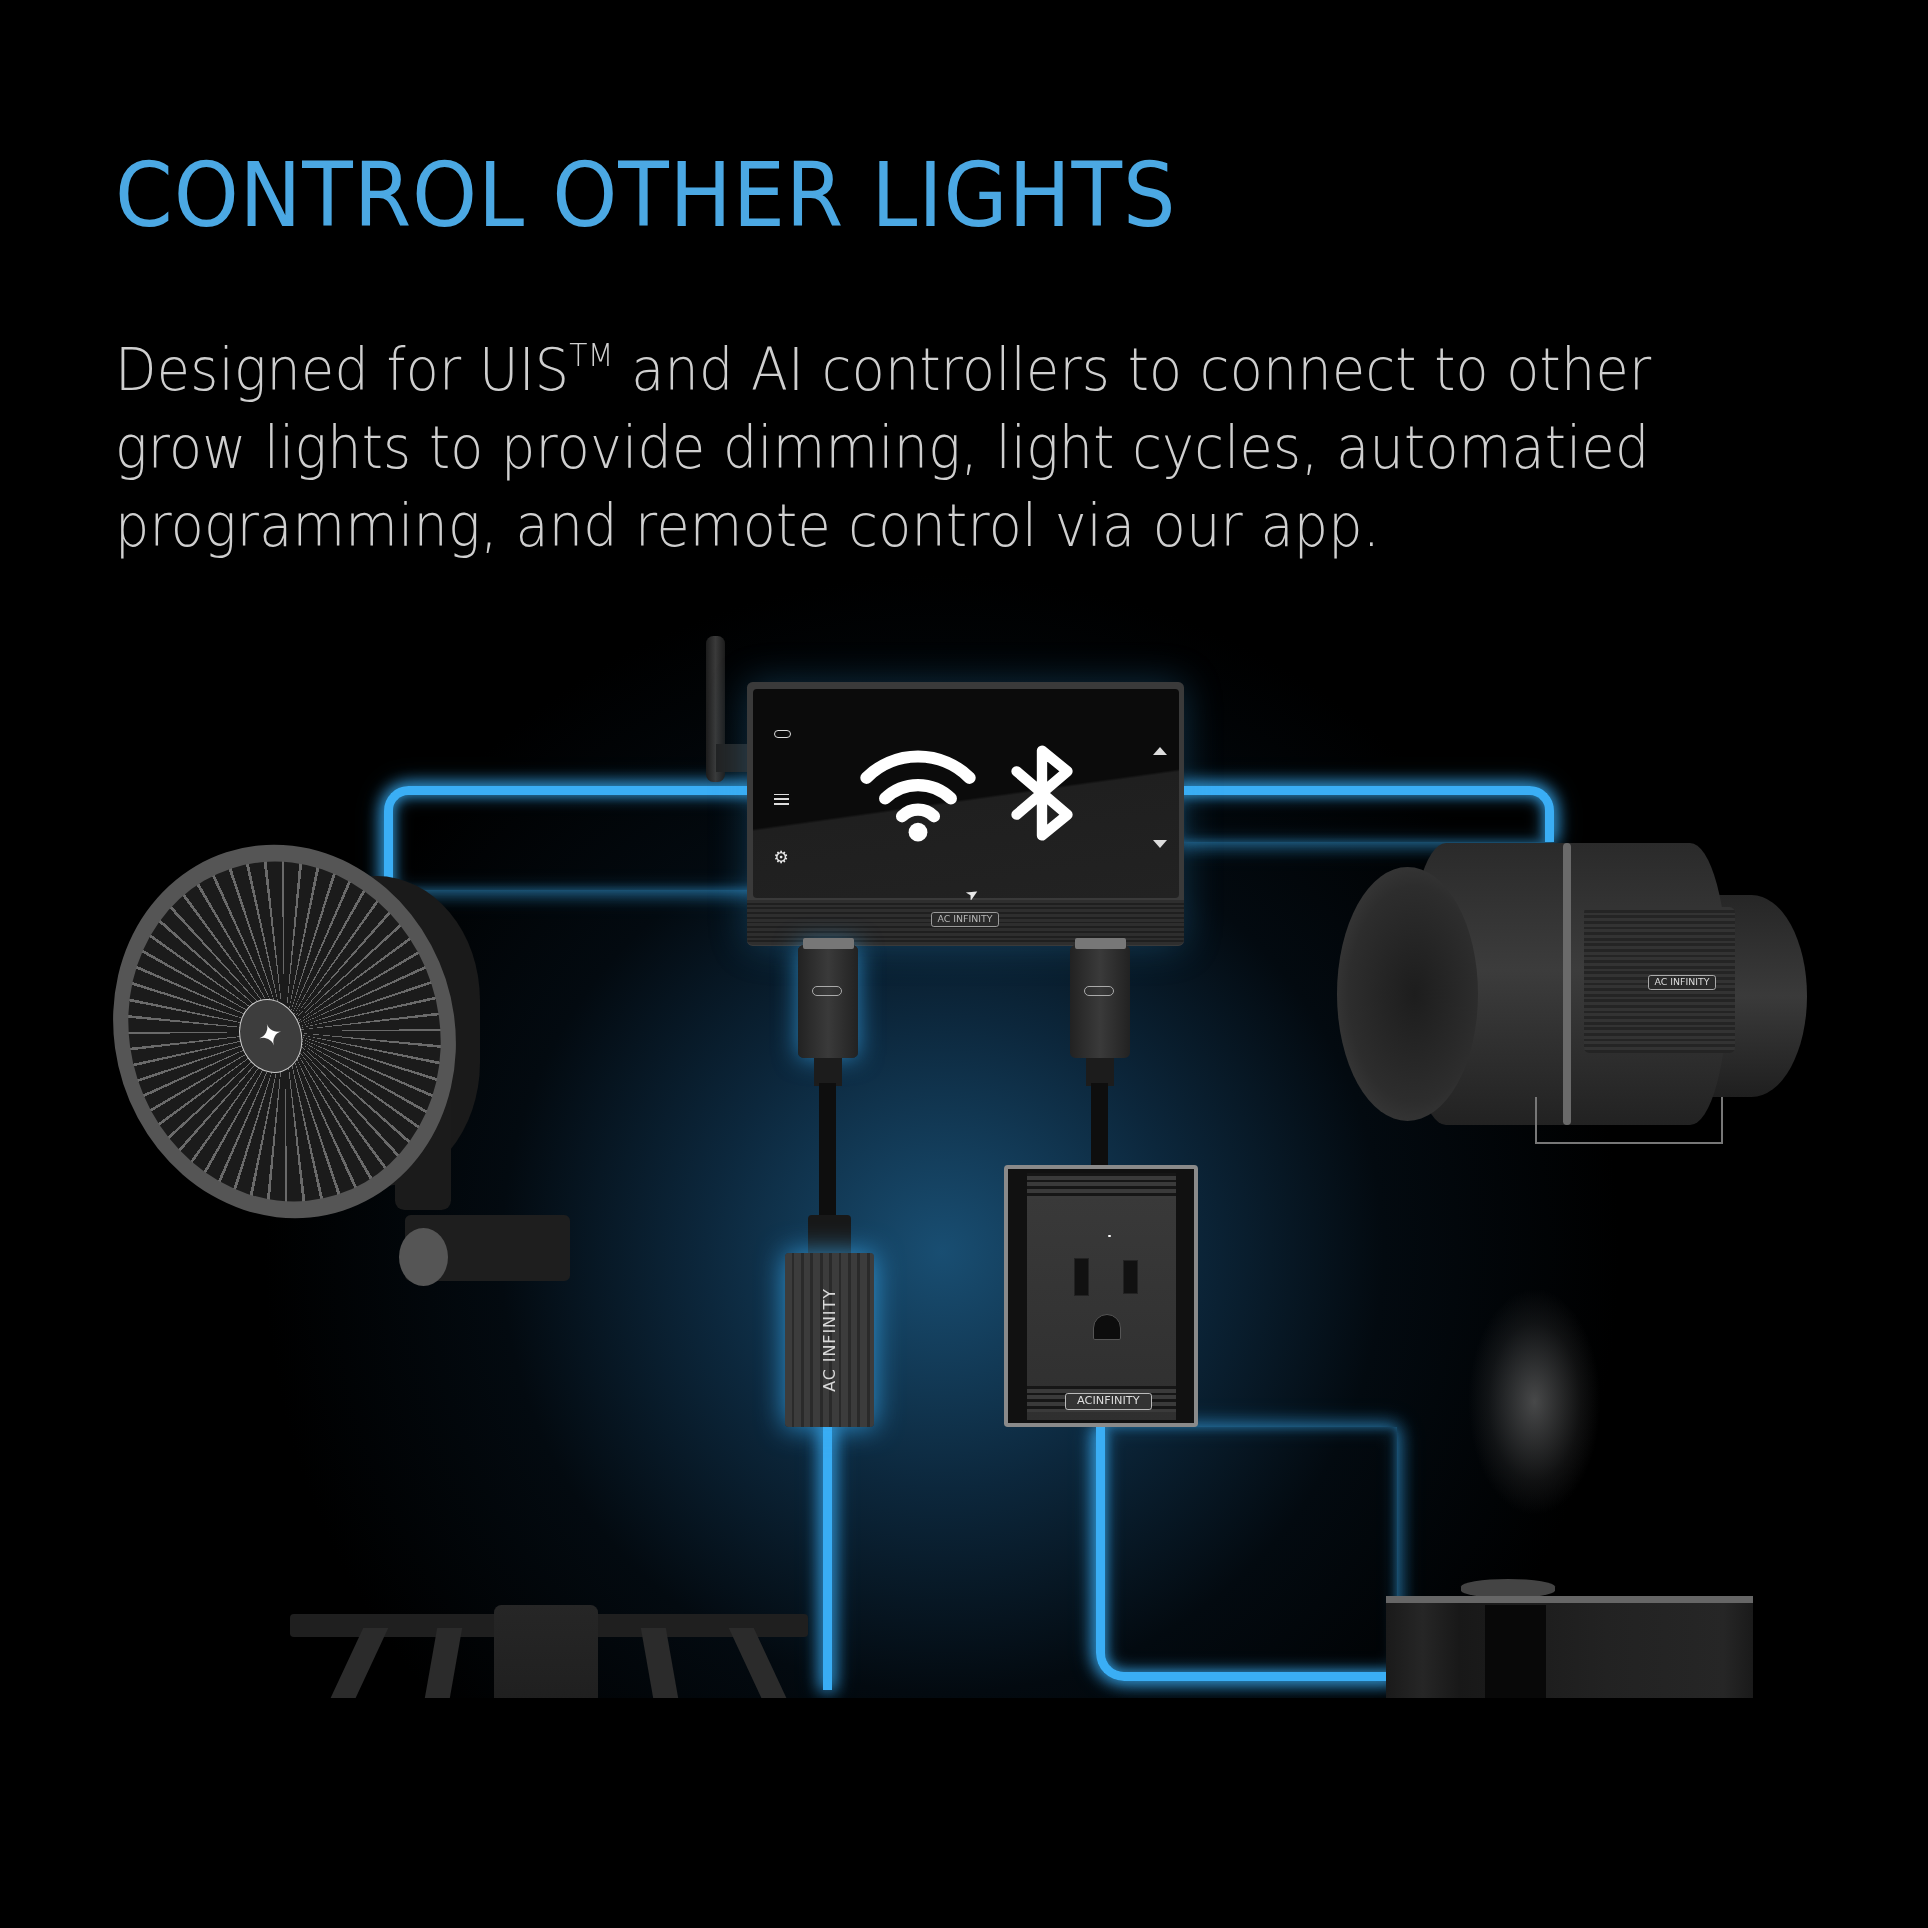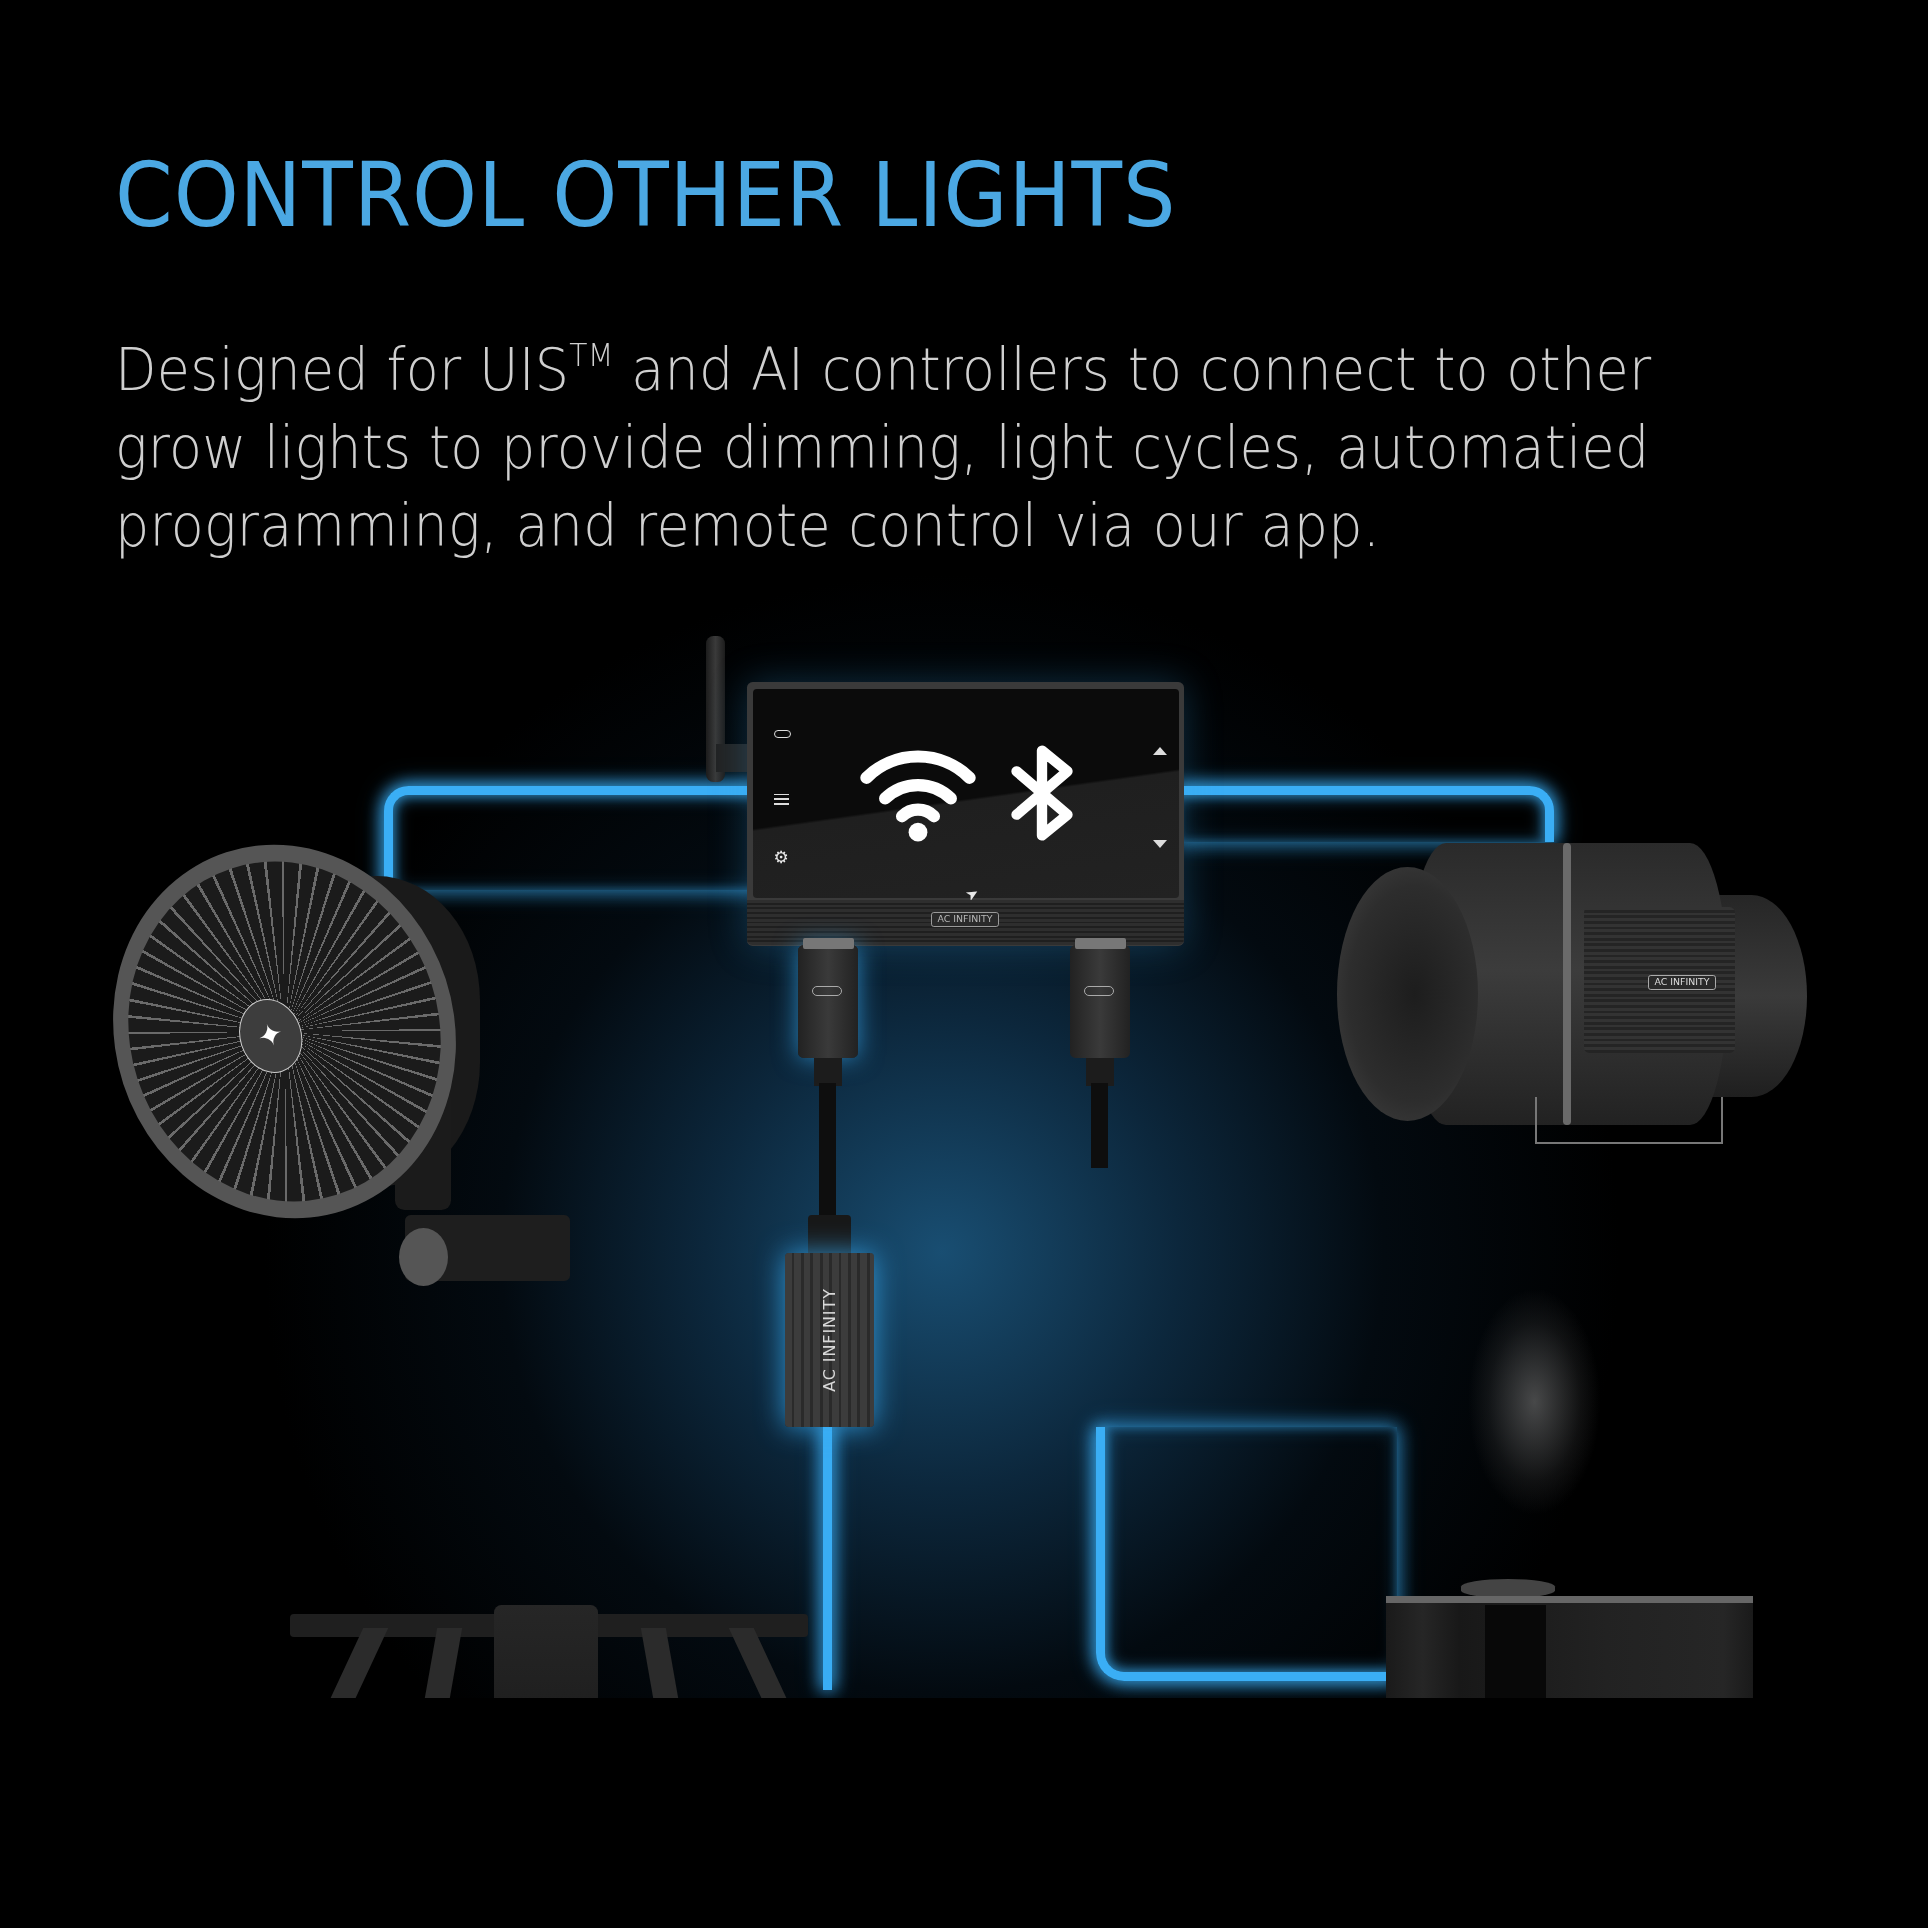--- a/index.html
+++ b/index.html
@@ -221,20 +221,33 @@
       <div class="mark"></div>
     </div>
   <div class="plug-neck" style="left:1086px;top:1058px;"></div>
   <div class="cable" style="left:1091px;top:1083px;height:85px;"></div>
 
   <div class="dongle-top"></div>
   <div class="dongle">
     <div class="dongle-label">AC INFINITY</div>
   </div>
 
+  <div class="outlet">
+    <div class="outlet-inner">
+      <div class="outlet-face">
+        <div class="outlet-ribs" style="top:0;"></div>
+        <div class="outlet-dot"></div>
+        <div class="slot" style="left:47px;top:85px;"></div>
+        <div class="slot" style="left:96px;top:87px;height:34px;"></div>
+        <div class="ground"></div>
+        <div class="outlet-ribs" style="top:213px;"></div>
+        <div class="outlet-logo">ACINFINITY</div>
+      </div>
+    </div>
+  </div>
 
   <div class="growlight">
     <div class="gl-back"></div>
     <div class="gl-bar" style="left:226px;transform:skewX(-25deg);"></div>
     <div class="gl-bar" style="left:315px;transform:skewX(-10deg);"></div>
     <div class="gl-bar" style="left:537px;transform:skewX(10deg);"></div>
     <div class="gl-bar" style="left:640px;transform:skewX(25deg);"></div>
     <div class="gl-driver"></div>
     <div class="gl-front"></div>
     <div class="gl-knob"></div>

